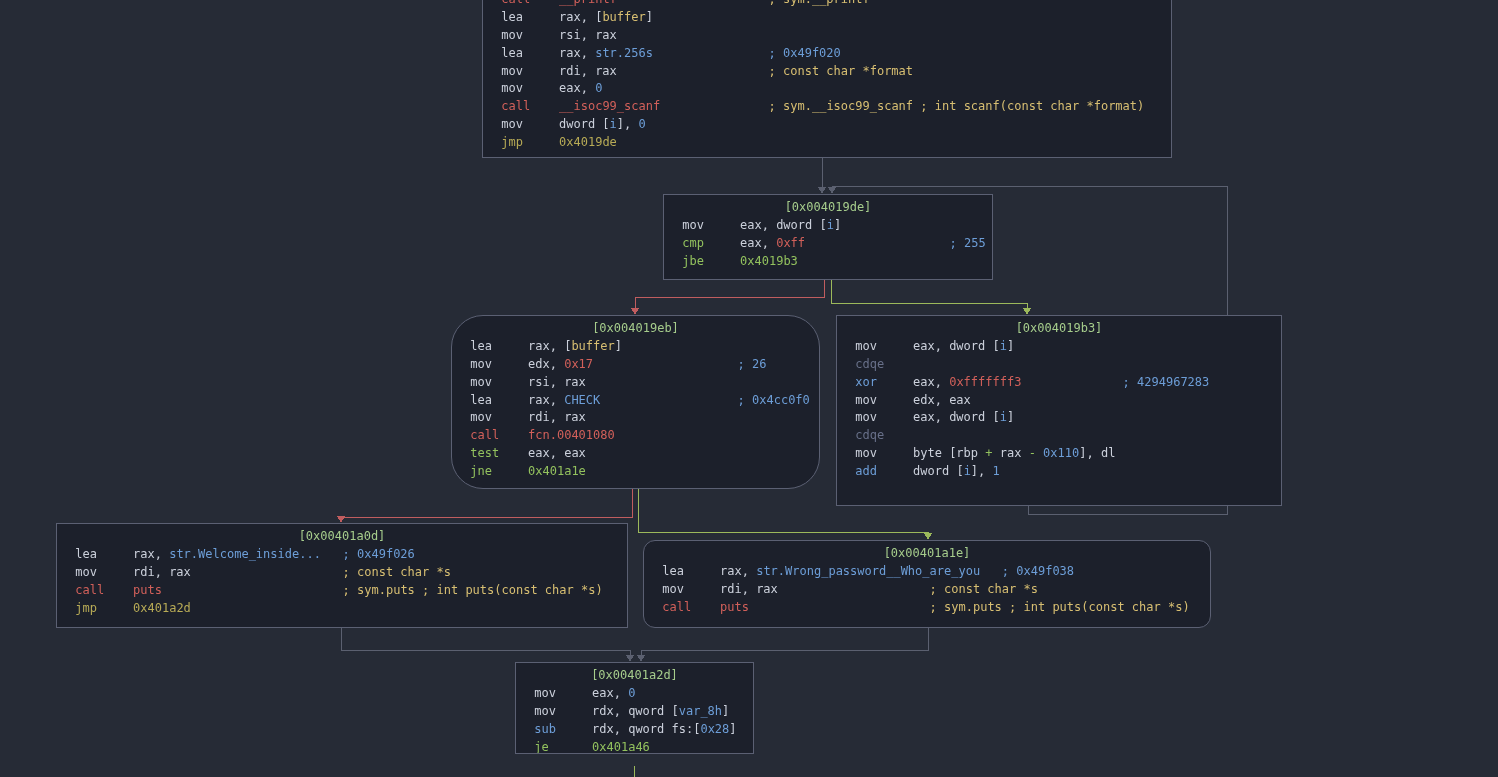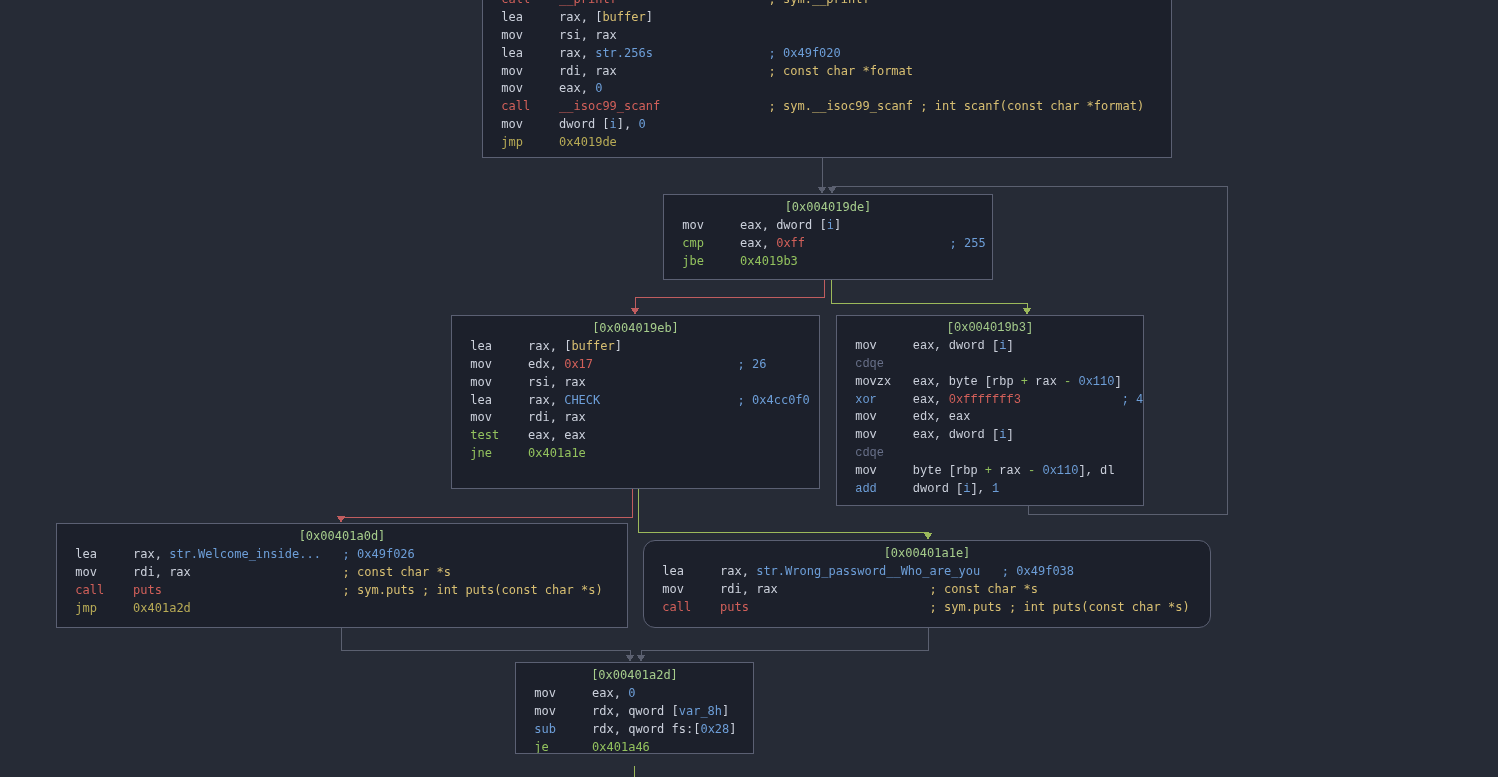--- a/index.html
+++ b/index.html
@@ -60,35 +60,35 @@
         <div class="line"><span class="tk-w"> </span><span class="tk-r">call</span><span class="tk-w">    </span><span class="tk-r">__isoc99_scanf</span><span class="tk-w">               </span><span class="tk-y">; sym.__isoc99_scanf ; int scanf(const char *format)</span></div>
         <div class="line"><span class="tk-w"> mov     dword [</span><span class="tk-b">i</span><span class="tk-w">], </span><span class="tk-b">0</span></div>
         <div class="line"><span class="tk-w"> </span><span class="tk-m">jmp</span><span class="tk-w">     </span><span class="tk-m">0x4019de</span></div>
       </div>
       <div class="block" style="left: 663px; top: 194px; width: 330px; height: 86px;">
         <div class="hdr tk-h">[0x004019de]</div>
         <div class="line"><span class="tk-w"> mov     eax, dword [</span><span class="tk-b">i</span><span class="tk-w">]</span></div>
         <div class="line"><span class="tk-w"> </span><span class="tk-j">cmp</span><span class="tk-w">     </span><span class="tk-w">eax, </span><span class="tk-r">0xff</span><span class="tk-w">                    </span><span class="tk-b">; 255</span></div>
         <div class="line"><span class="tk-w"> </span><span class="tk-j">jbe</span><span class="tk-w">     </span><span class="tk-j">0x4019b3</span></div>
       </div>
-      <div class="block" style="left: 451px; top: 315px; width: 369px; height: 174px;">
+      <div class="block" style="left: 451px; top: 315px; width: 369px; height: 174px; border-radius: 32px;">
         <div class="hdr tk-h">[0x004019eb]</div>
         <div class="line"><span class="tk-w"> lea     rax, [</span><span class="tk-y">buffer</span><span class="tk-w">]</span></div>
         <div class="line"><span class="tk-w"> mov     edx, </span><span class="tk-r">0x17</span><span class="tk-w">                    </span><span class="tk-b">; 26</span></div>
         <div class="line"><span class="tk-w"> mov     rsi, rax</span></div>
         <div class="line"><span class="tk-w"> lea     rax, </span><span class="tk-b">CHECK</span><span class="tk-w">                   </span><span class="tk-b">; 0x4cc0f0</span></div>
         <div class="line"><span class="tk-w"> mov     rdi, rax</span></div>
+        <div class="line"><span class="tk-w"> </span><span class="tk-r">call</span><span class="tk-w">    </span><span class="tk-r">fcn.00401080</span></div>
         <div class="line"><span class="tk-w"> </span><span class="tk-j">test</span><span class="tk-w">    </span><span class="tk-w">eax, eax</span></div>
         <div class="line"><span class="tk-w"> </span><span class="tk-j">jne</span><span class="tk-w">     </span><span class="tk-j">0x401a1e</span></div>
       </div>
-      <div class="block" style="left: 836px; top: 315px; width: 308px; height: 191px; font-family: Liberation Mono, monospace;">
+      <div class="block" style="left: 836px; top: 315px; width: 446px; height: 191px;">
         <div class="hdr tk-h">[0x004019b3]</div>
         <div class="line"><span class="tk-w"> mov     eax, dword [</span><span class="tk-b">i</span><span class="tk-w">]</span></div>
         <div class="line"><span class="tk-w"> </span><span class="tk-d">cdqe</span></div>
-        <div class="line"><span class="tk-w"> movzx   eax, byte [rbp </span><span class="tk-j">+</span><span class="tk-w"> rax </span><span class="tk-j">-</span><span class="tk-w"> </span><span class="tk-b">0x110</span><span class="tk-w">]</span></div>
         <div class="line"><span class="tk-w"> </span><span class="tk-b">xor</span><span class="tk-w">     </span><span class="tk-w">eax, </span><span class="tk-r">0xfffffff3</span><span class="tk-w">              </span><span class="tk-b">; 4294967283</span></div>
         <div class="line"><span class="tk-w"> mov     edx, eax</span></div>
         <div class="line"><span class="tk-w"> mov     eax, dword [</span><span class="tk-b">i</span><span class="tk-w">]</span></div>
         <div class="line"><span class="tk-w"> </span><span class="tk-d">cdqe</span></div>
         <div class="line"><span class="tk-w"> mov     byte [rbp </span><span class="tk-j">+</span><span class="tk-w"> rax </span><span class="tk-j">-</span><span class="tk-w"> </span><span class="tk-b">0x110</span><span class="tk-w">], dl</span></div>
         <div class="line"><span class="tk-w"> </span><span class="tk-b">add</span><span class="tk-w">     </span><span class="tk-w">dword [</span><span class="tk-b">i</span><span class="tk-w">], </span><span class="tk-b">1</span></div>
       </div>
       <div class="block" style="left: 56px; top: 523px; width: 572px; height: 105px;">
         <div class="hdr tk-h">[0x00401a0d]</div>
         <div class="line"><span class="tk-w"> lea     rax, </span><span class="tk-b">str.Welcome_inside...</span><span class="tk-w">   </span><span class="tk-b">; 0x49f026</span></div>

